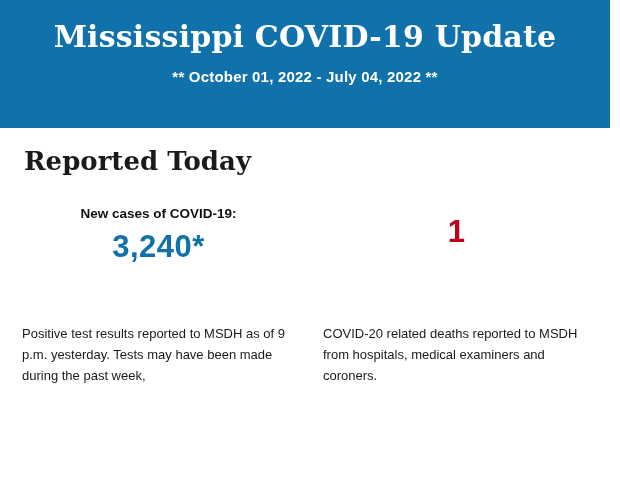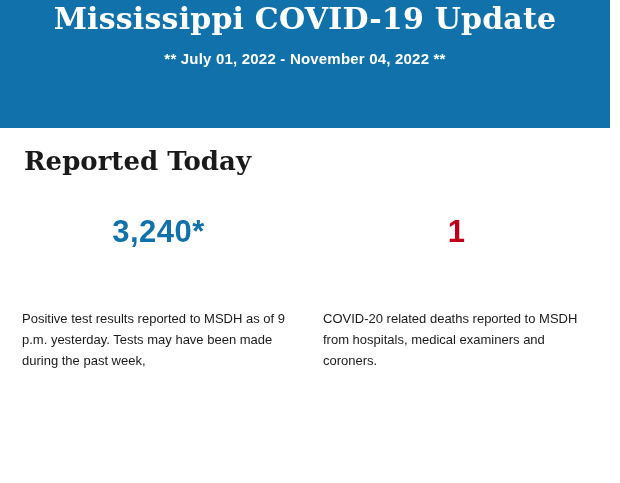--- a/index.html
+++ b/index.html
@@ -18,20 +18,21 @@
     position: relative;
     width: 620px;
     height: 483px;
     background: #ffffff;
   }
   .banner {
     background: #1071ab;
     width: 610px;
     height: 128px;
     box-sizing: border-box;
+    padding-top: 18px;
     text-align: center;
   }
   .banner-title {
     font-family: "DejaVu Serif", serif;
     font-weight: bold;
     font-size: 30px;
     color: #ffffff;
     letter-spacing: 0.2px;
     line-height: 38px;
   }
@@ -93,27 +94,28 @@
   .note-col.left { padding-right: 14px; }
   .note-col.right { padding-left: 18px; }
 </style>
 </head>
 <body>
 
 <div class="page">
 
   <div class="banner">
     <div class="banner-title">Mississippi COVID-19 Update</div>
-    <div class="banner-sub">** July 01, 2022 - November 04, 2022 **</div>
+    <div class="banner-sub">** October 01, 2022 - July 04, 2022 **</div>
   </div>
 
   <div class="section-heading">Reported Today</div>
 
   <div class="stats">
     <div class="stat-col left">
+      <div class="stat-label">New cases of COVID-19:</div>
       <div class="stat-value cases">3,240*</div>
     </div>
     <div class="stat-col right">
       <div class="stat-value deaths">1</div>
     </div>
   </div>
 
   <div class="notes">
     <div class="note-col left">Positive test results reported to MSDH as of 9 p.m. yesterday. Tests may have been made during the past week,</div>
     <div class="note-col right">COVID-20 related deaths reported to MSDH from hospitals, medical examiners and coroners.</div>

